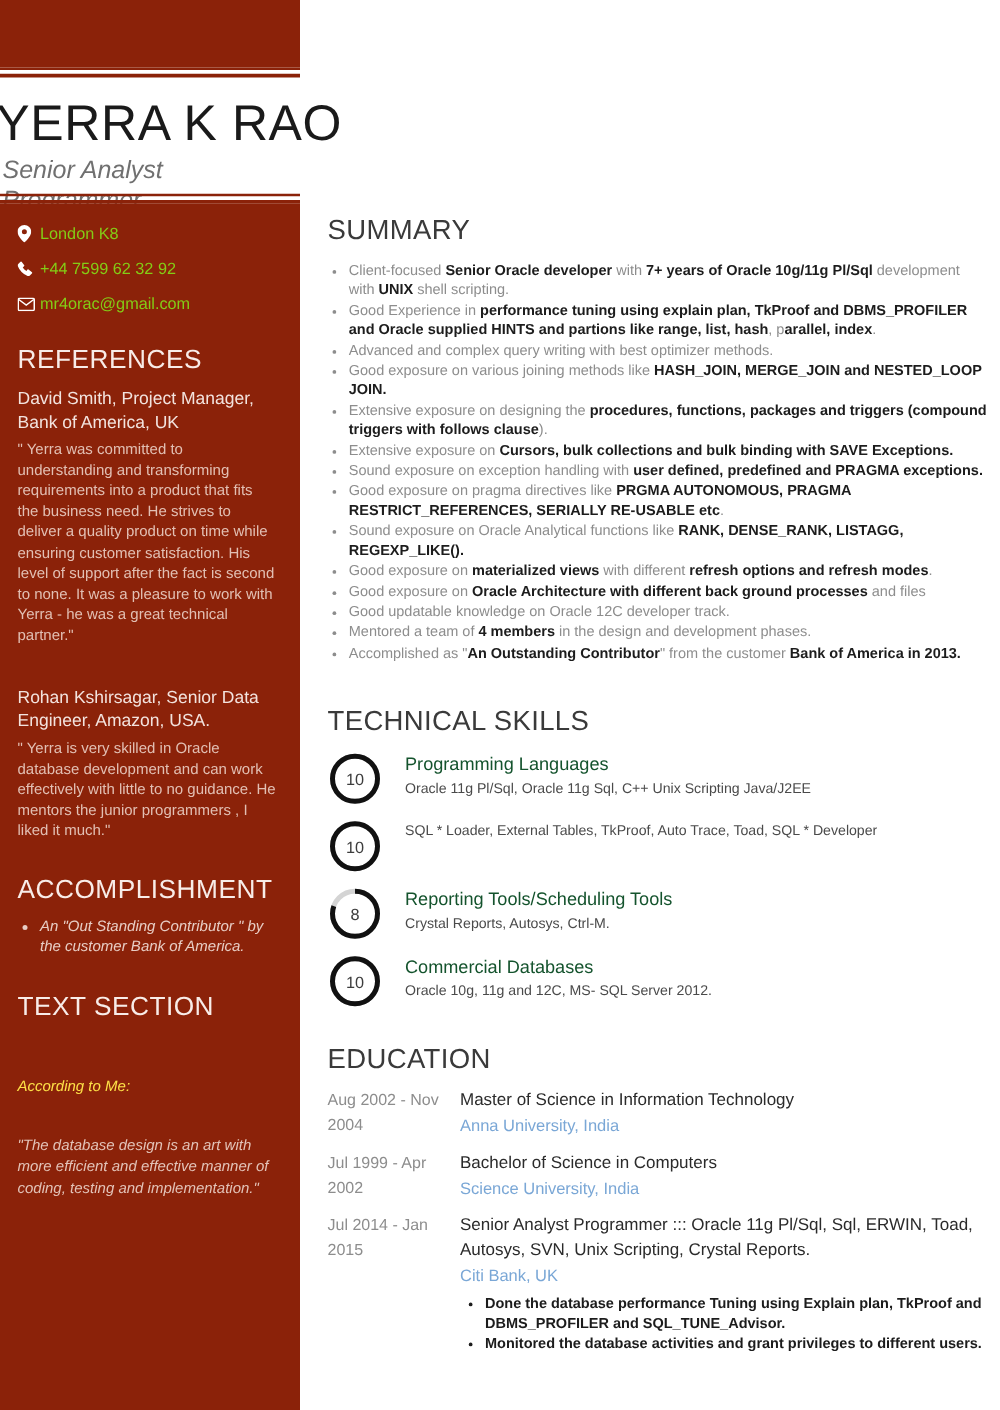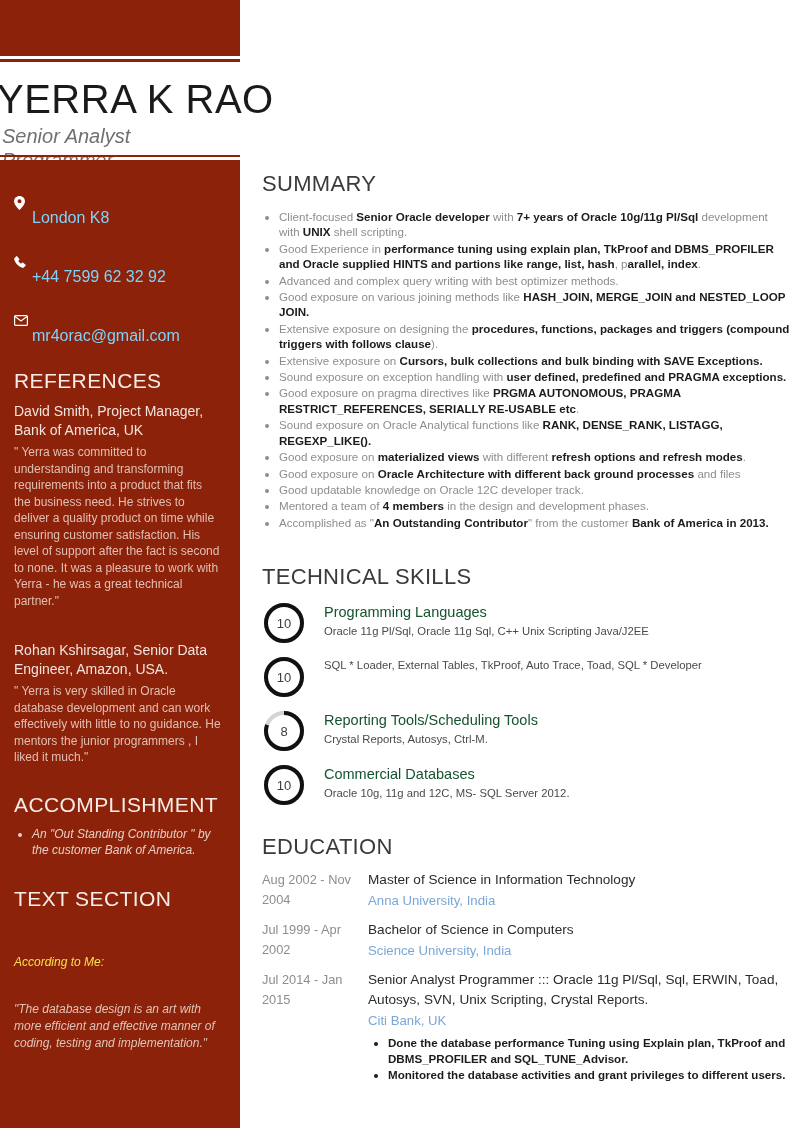--- a/index.html
+++ b/index.html
@@ -95,24 +95,23 @@
     flex: 0 0 18px;
     color: #ffffff;
     font-size: 12px;
     line-height: 1;
     display: flex;
     align-items: center;
     justify-content: flex-start;
   }
   .contact-ico svg { display: block; }
   .contact-txt {
-    font-size: 16px;
-    color: #7dd3fc;
+    font-size: 13px;
+    color: #84cc16;
     line-height: 16px;
-    margin-top: 31px;
   }
 
   .side-h {
     font-size: 21px;
     font-weight: 300;
     letter-spacing: 0.4px;
     color: #f8ece8;
     margin: 18px 0 8px 0;
     line-height: 26px;
   }

